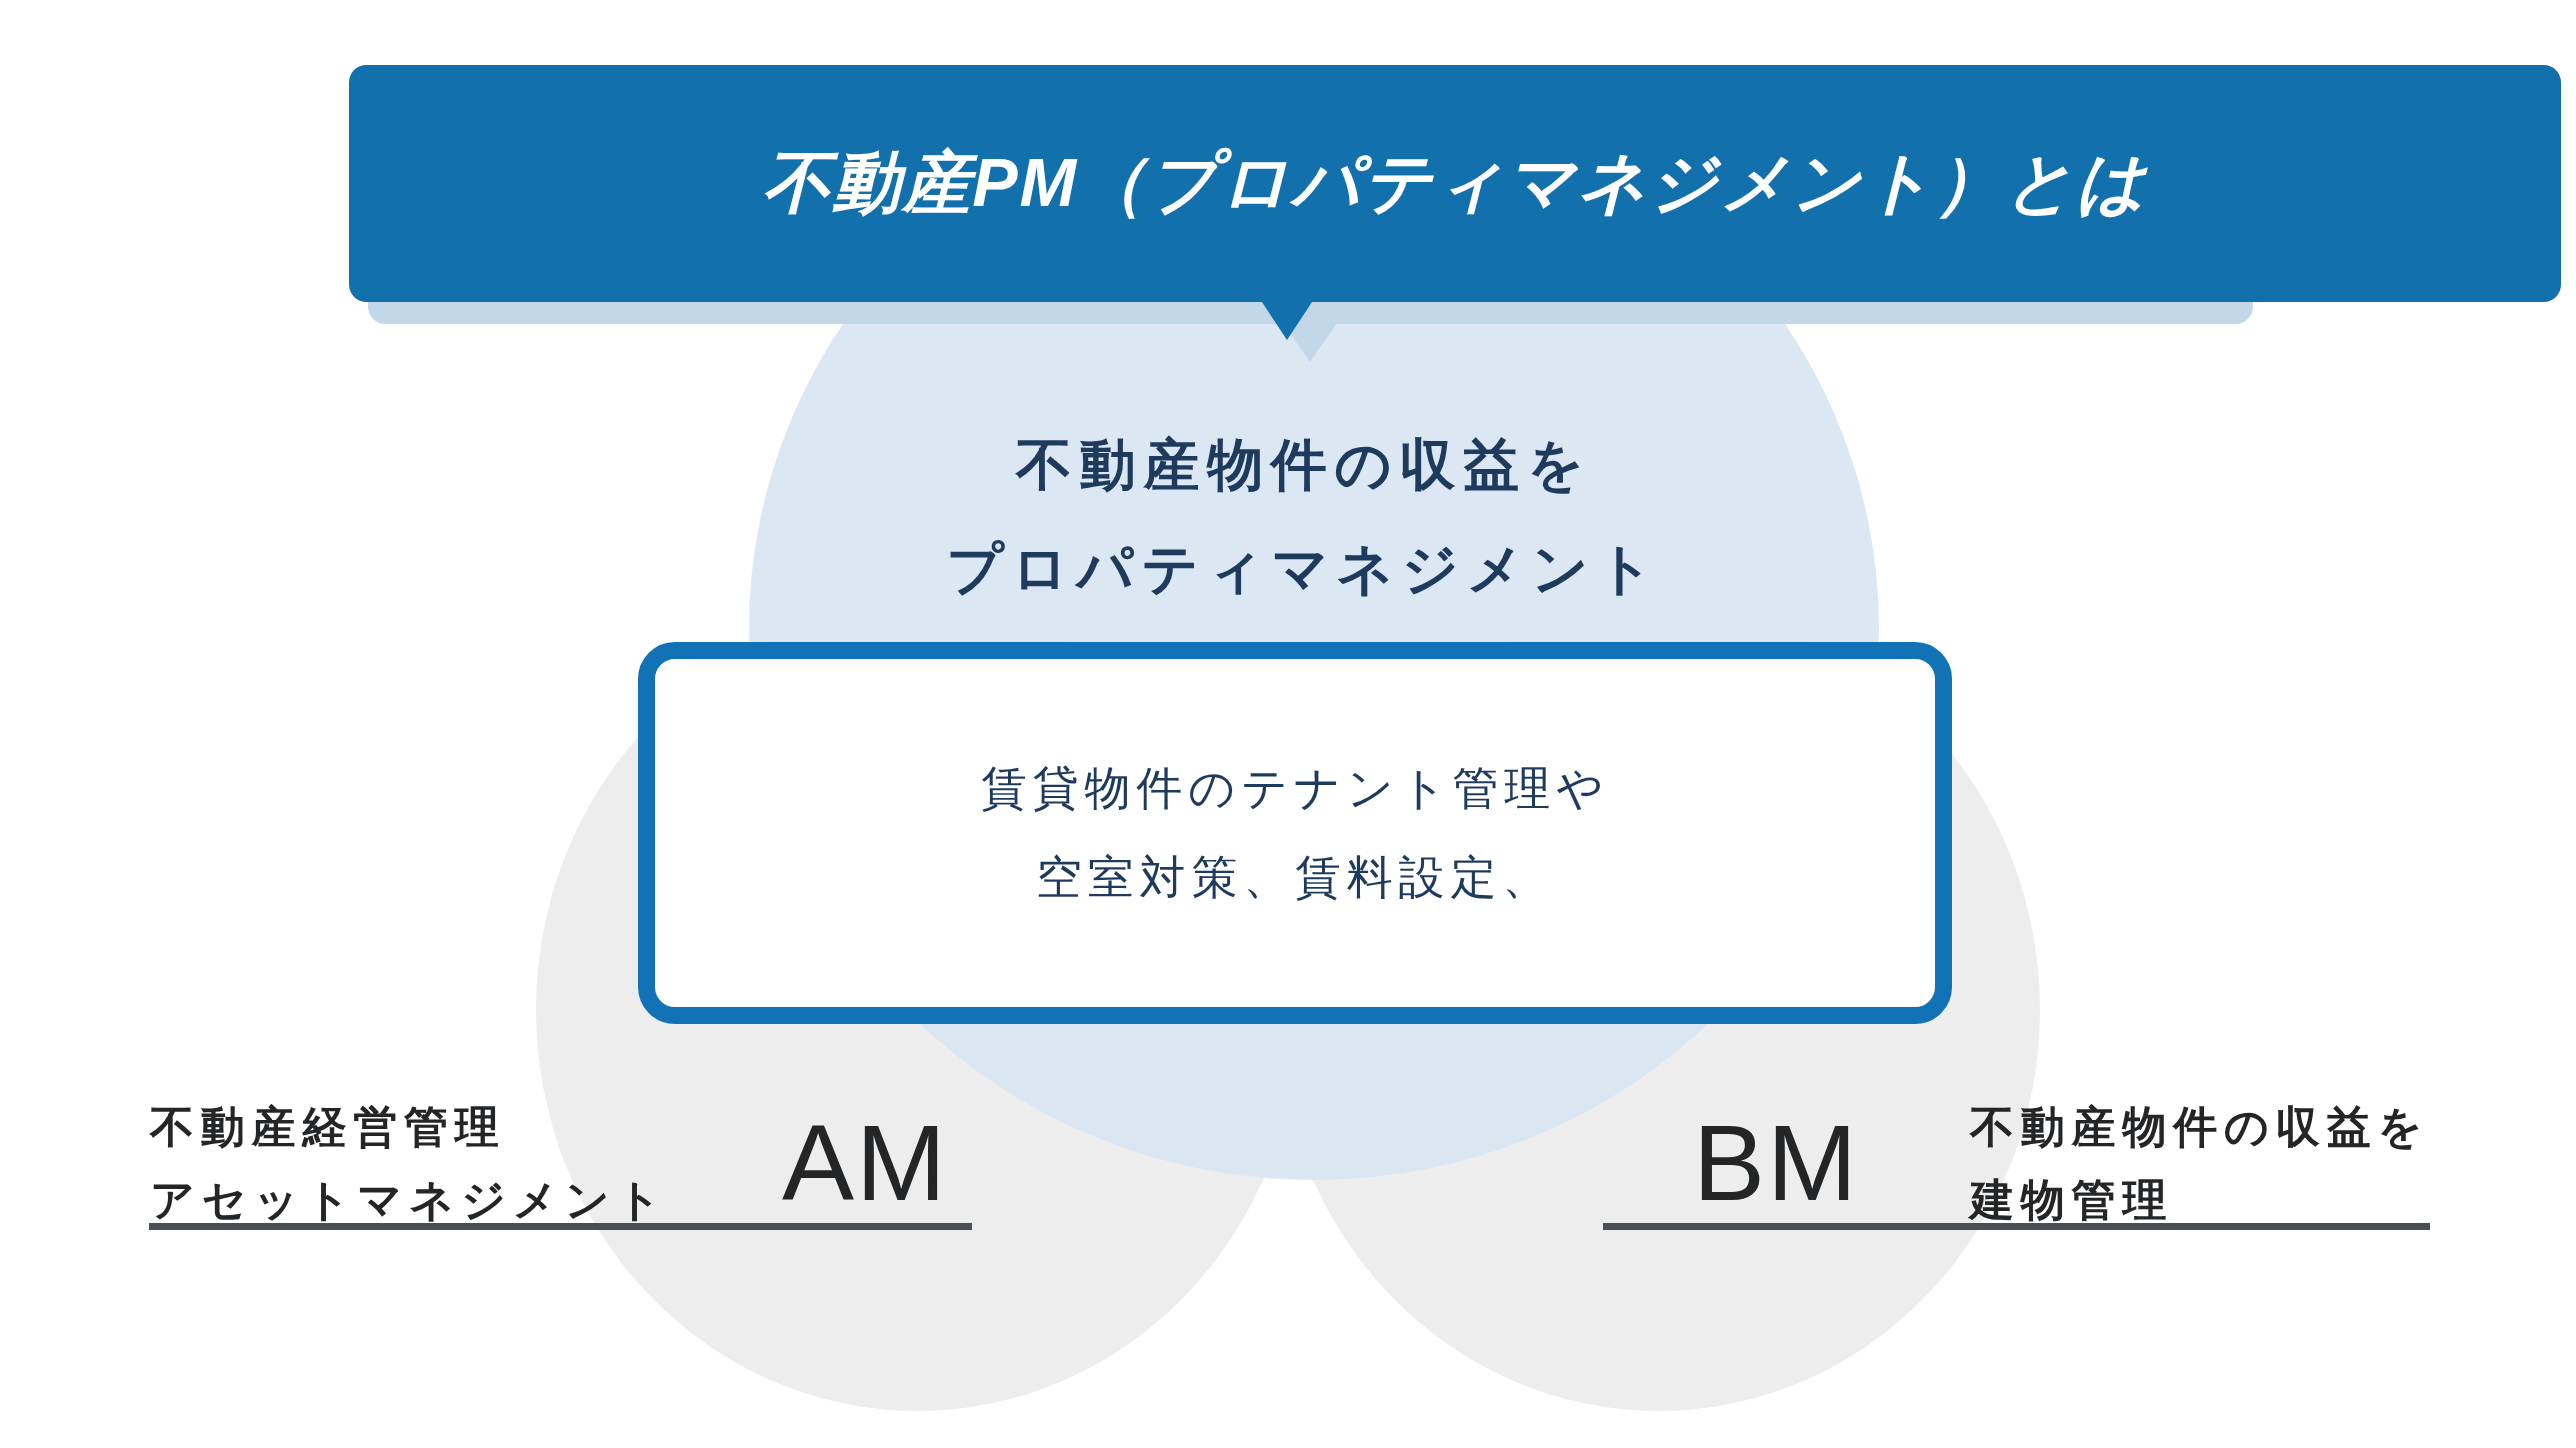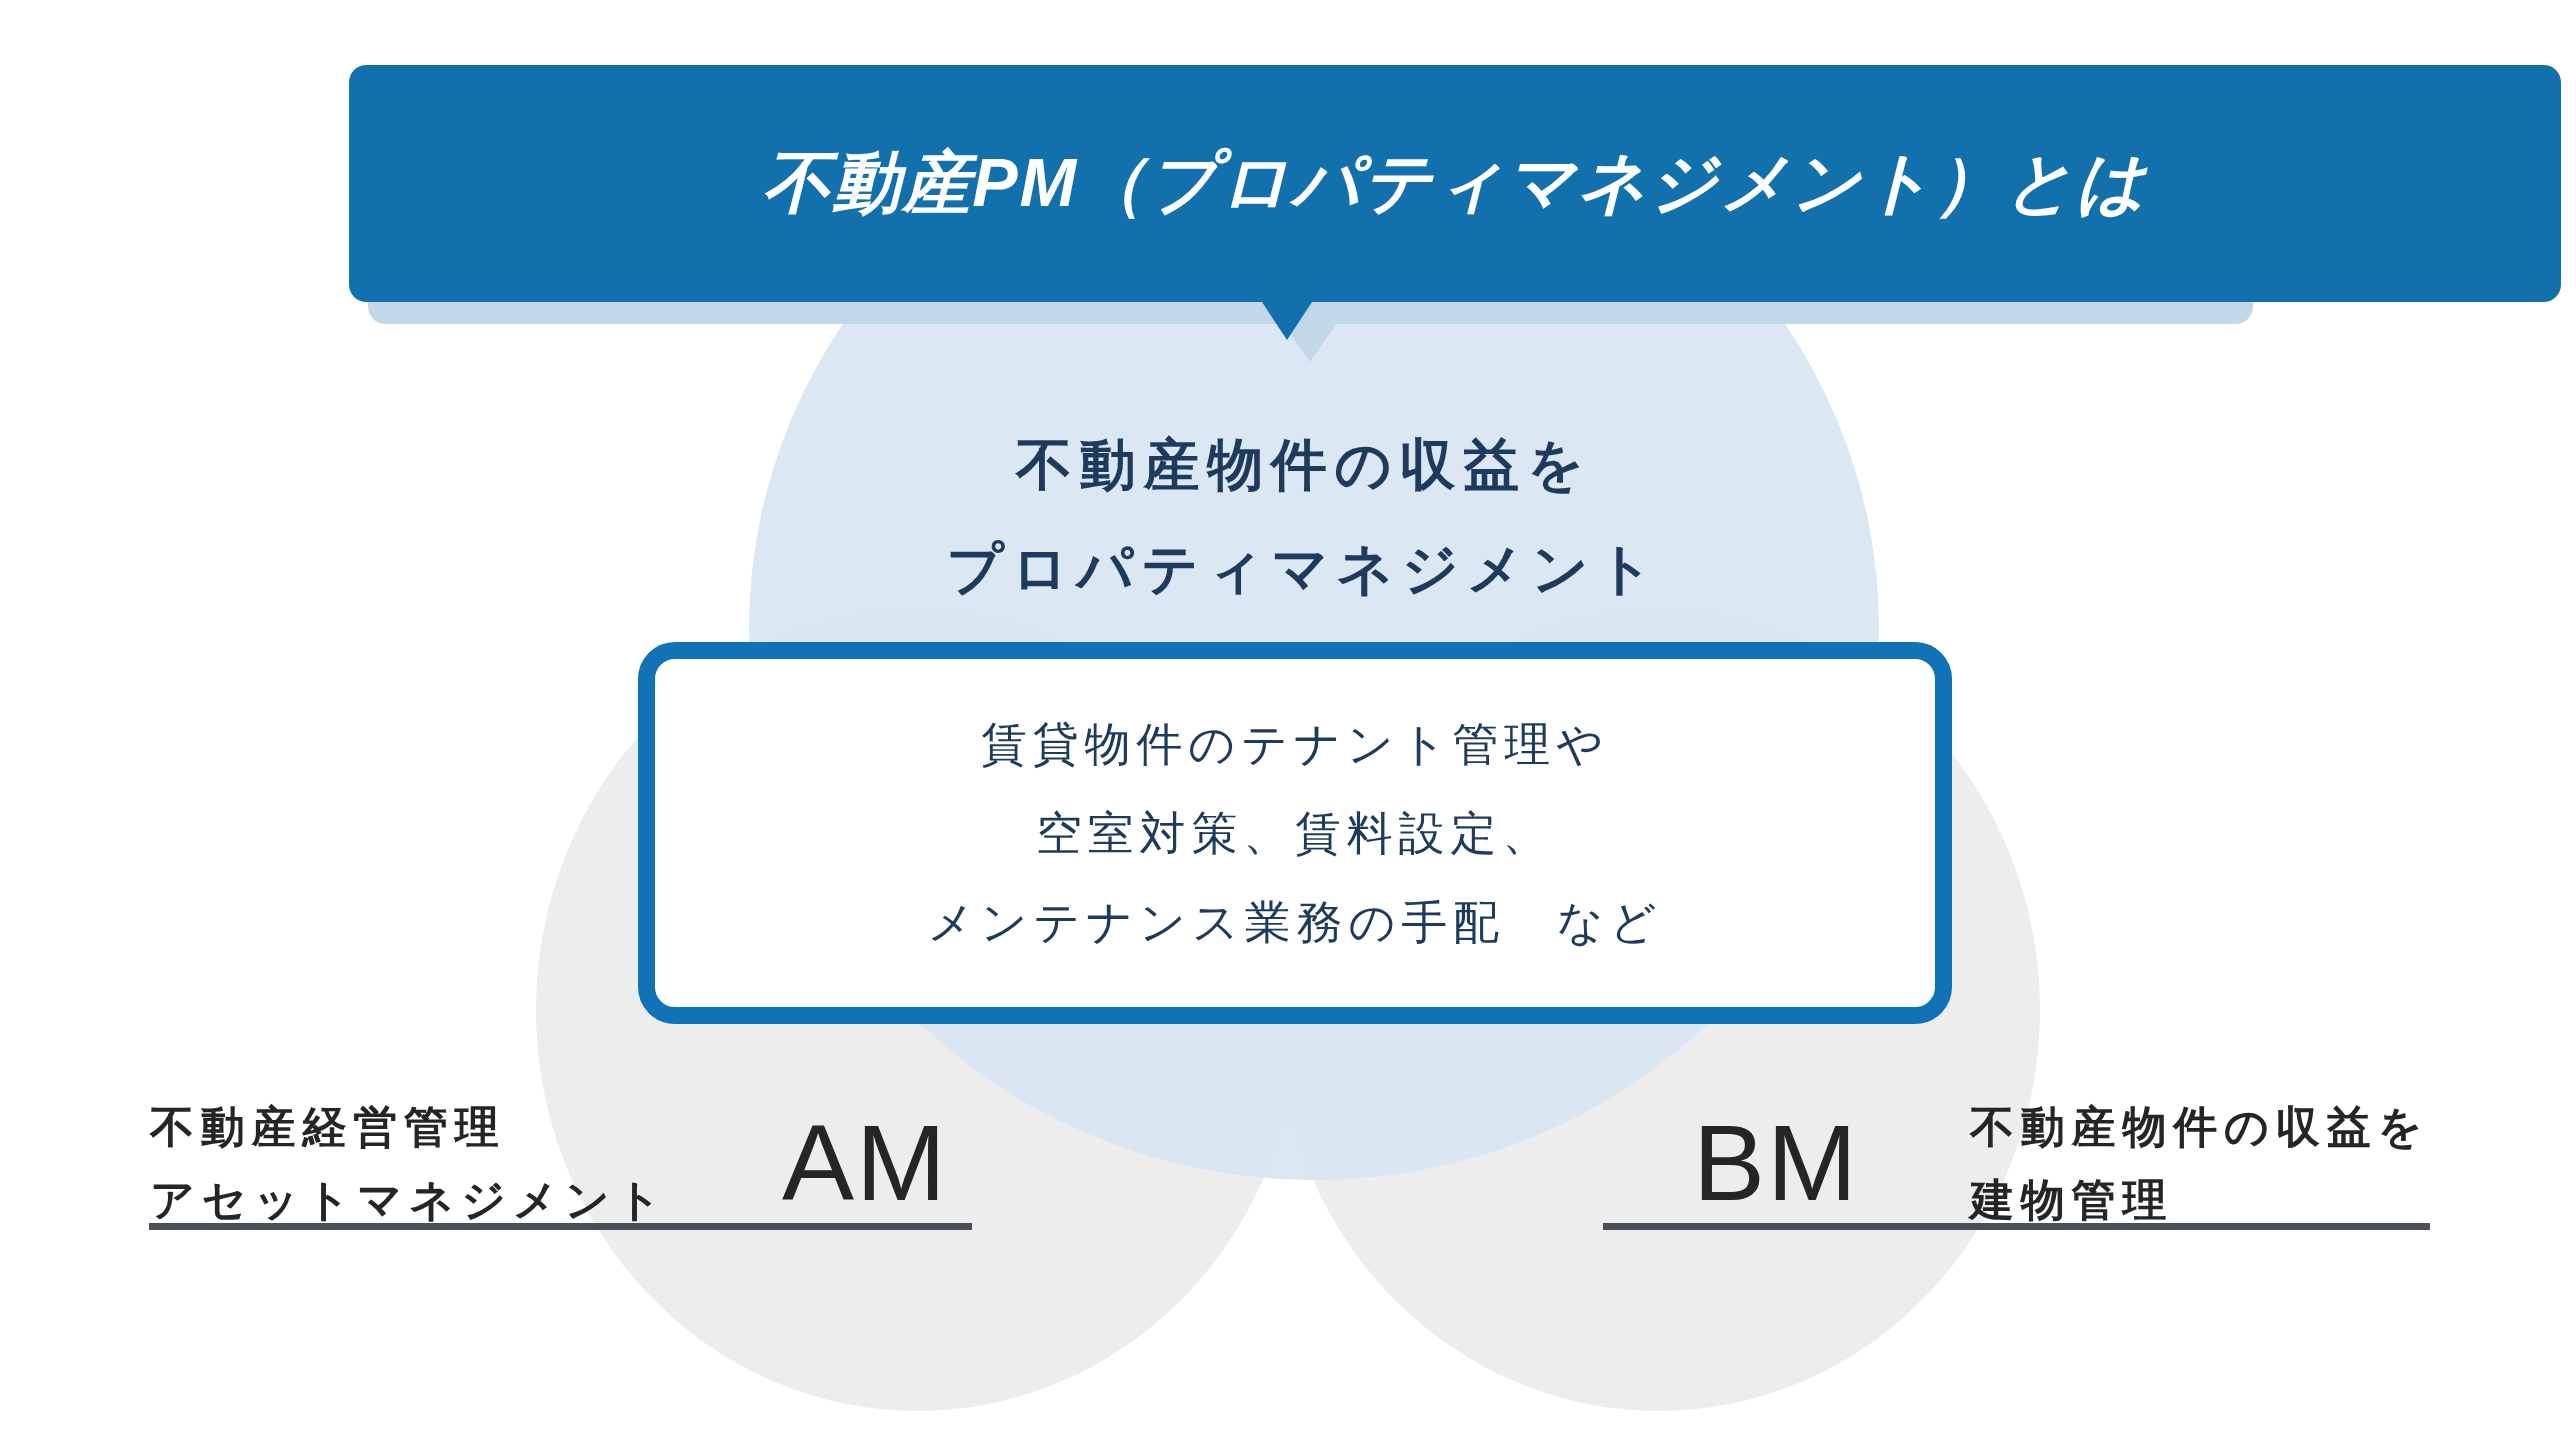--- a/index.html
+++ b/index.html
@@ -104,21 +104,20 @@
   <div class="pointer"></div>
 
   <div class="intro">
     <div>不動産物件の収益を</div>
     <div>プロパティマネジメント</div>
   </div>
 
   <div class="pm-box">
     <div class="line">賃貸物件のテナント管理や</div>
     <div class="line">空室対策、賃料設定、</div>
-    <div class="line">メンテナンス業務の手配　など</div>
   </div>
 
   <div class="side-label left">
     <div>不動産経営管理</div>
     <div>アセットマネジメント</div>
   </div>
   <div class="abbr am">AM</div>
   <div class="rule left"></div>
 
   <div class="abbr bm">BM</div>

